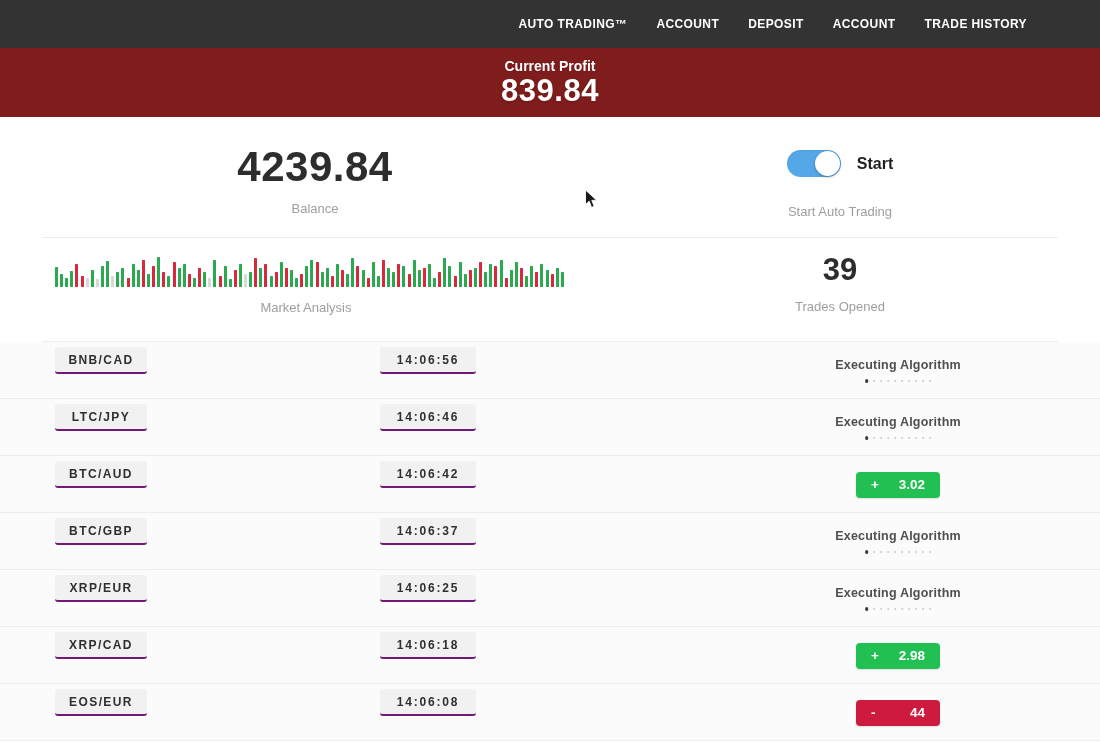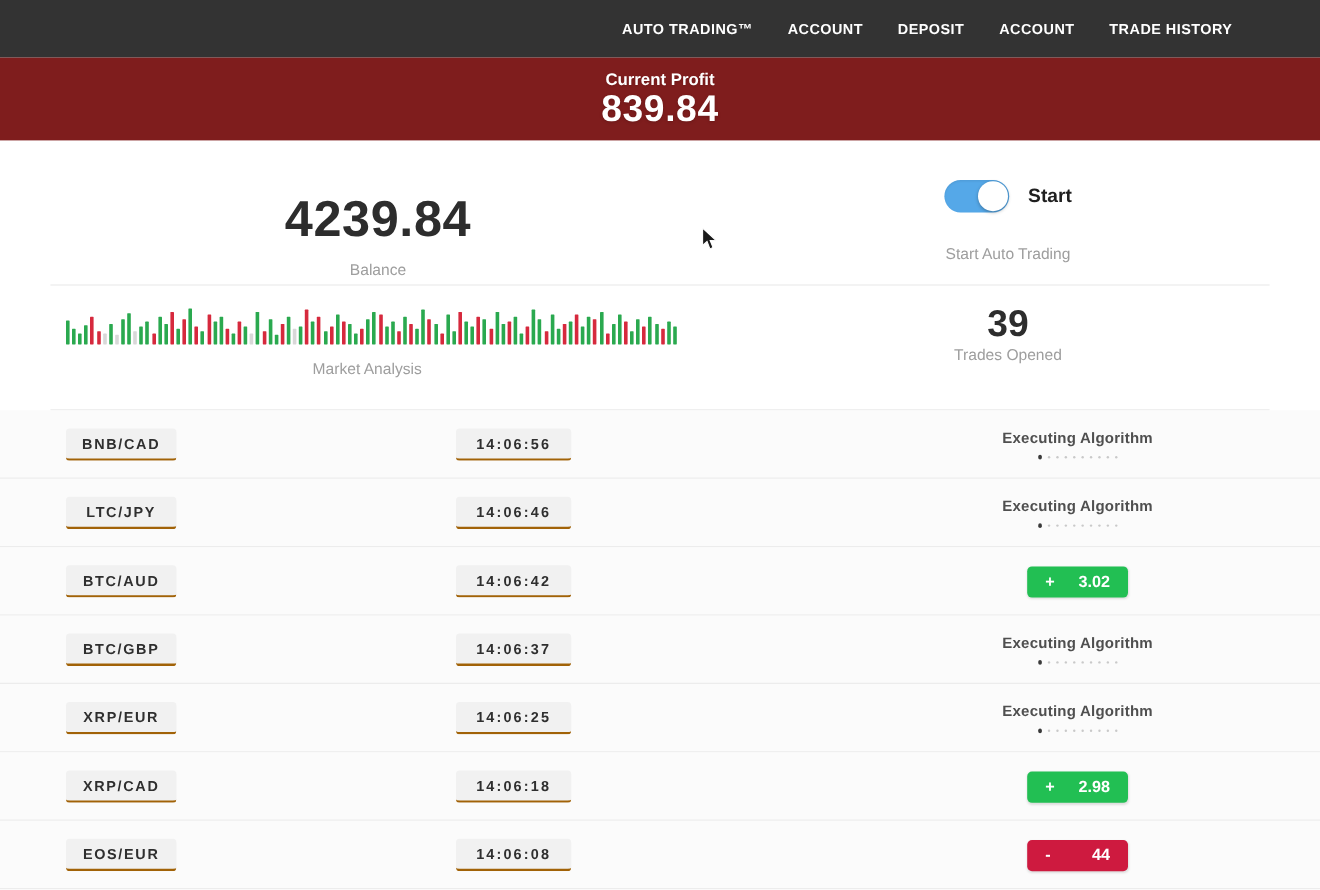--- a/index.html
+++ b/index.html
@@ -17,21 +17,21 @@
   
   .banner { position: absolute; top: 48px; left: 0; width: 1100px; height: 69px;
     display: flex; flex-direction: column; align-items: center; justify-content: center; }
   .banner-label { color: #ffffff; font-size: 14px; font-weight: bold; margin-top: 2px;
     text-shadow: 0 1px 2px rgba(0,0,0,0.15); }
   .banner-value { color: #ffffff; font-size: 31px; font-weight: bold; line-height: 1.1;
     text-shadow: 0 1px 3px rgba(0,0,0,0.18); letter-spacing: 0.5px; }
 
   
   .balance-block { position: absolute; left: 165px; top: 143px; width: 300px; text-align: center; }
-  .balance-value { font-size: 42px; font-weight: bold; color: #2d2d2d; letter-spacing: 0.5px; margin-top: 16px; }
+  .balance-value { font-size: 42px; font-weight: bold; color: #2d2d2d; letter-spacing: 0.5px; }
   .sub-label { font-size: 13px; color: #9e9e9e; margin-top: 10px; }
 
   .toggle-block { position: absolute; left: 740px; top: 150px; width: 200px; }
   .toggle-row { display: flex; align-items: center; justify-content: center; gap: 16px; }
   .switch { position: relative; width: 54px; height: 27px; border-radius: 14px; cursor: pointer;
     box-shadow: inset 0 1px 2px rgba(0,0,0,0.08); }
   .switch .knob { position: absolute; top: 1px; right: 1px; width: 25px; height: 25px;
     background: #ffffff; border-radius: 50%; box-shadow: 0 1px 3px rgba(0,0,0,0.3); }
   .toggle-label { font-size: 16px; font-weight: bold; color: #1f1f1f; }
   .toggle-caption { text-align: center; font-size: 13px; color: #9e9e9e; margin-top: 27px; }
@@ -39,28 +39,28 @@
   .divider { position: absolute; left: 42px; width: 1016px; height: 1px; background: #ececec; }
 
   
   .bars { position: absolute; left: 55px; top: 254px; width: 510px; height: 33px;
     display: flex; align-items: flex-end; justify-content: space-between; }
   .bar { flex: 0 0 3px; border-radius: 0.5px; }
   .market-label { position: absolute; left: 156px; top: 300px; width: 300px; text-align: center;
     font-size: 13px; color: #9e9e9e; }
   .trades-opened { position: absolute; left: 740px; top: 252px; width: 200px; text-align: center; }
   .trades-opened-value { font-size: 31px; font-weight: bold; color: #2d2d2d; }
-  .trades-opened-label { font-size: 13px; color: #9e9e9e; }
+  .trades-opened-label { font-size: 13px; color: #9e9e9e; margin-top: 11px; }
 
   
   .rows { position: absolute; top: 342px; left: 0; width: 1100px; }
   .trade-row { position: relative; width: 1100px; height: 57px; background: #fbfbfb;
     border-bottom: 1px solid #ececec; }
-  .chip { position: absolute; top: 15px; height: 27px; background: #f1f1f1;
-    border-radius: 3px; border-bottom: 2px solid #a16207; display: flex; align-items: center;
+  .chip { position: absolute; top: 5px; height: 27px; background: #f1f1f1;
+    border-radius: 3px; border-bottom: 2px solid #701a75; display: flex; align-items: center;
     justify-content: center; font-size: 12px; font-weight: bold; color: #2f2f2f; }
   .chip.pair { left: 55px; width: 92px; letter-spacing: 1.4px; }
   .chip.time { left: 380px; width: 96px; letter-spacing: 1.8px; }
   .status { position: absolute; left: 898px; top: 0; height: 57px; transform: translateX(-50%);
     display: flex; flex-direction: column; align-items: center; justify-content: center; }
   .exec-label { font-size: 12.5px; font-weight: bold; color: #4f4f4f; letter-spacing: 0.2px; }
   .dots { display: flex; align-items: center; gap: 4.5px; margin-top: 7px; }
   .dot { width: 2.5px; height: 2.5px; border-radius: 50%; background: #c9c9c9; }
   .dot.active { width: 3.5px; height: 3.5px; background: #3a3a3a; }
   .result-badge { width: 84px; height: 26px; border-radius: 4px; display: flex;

